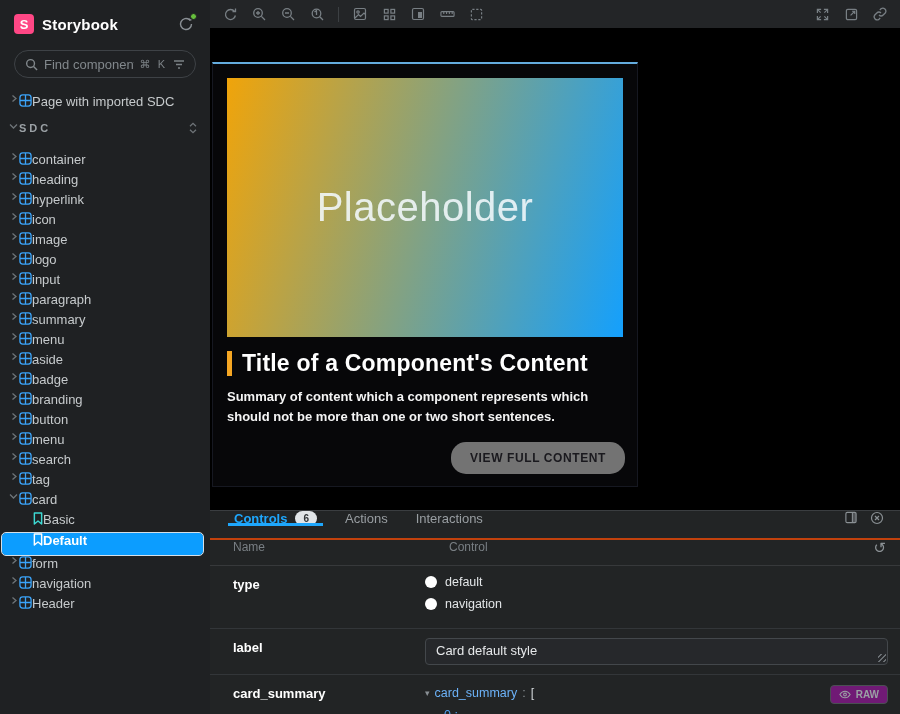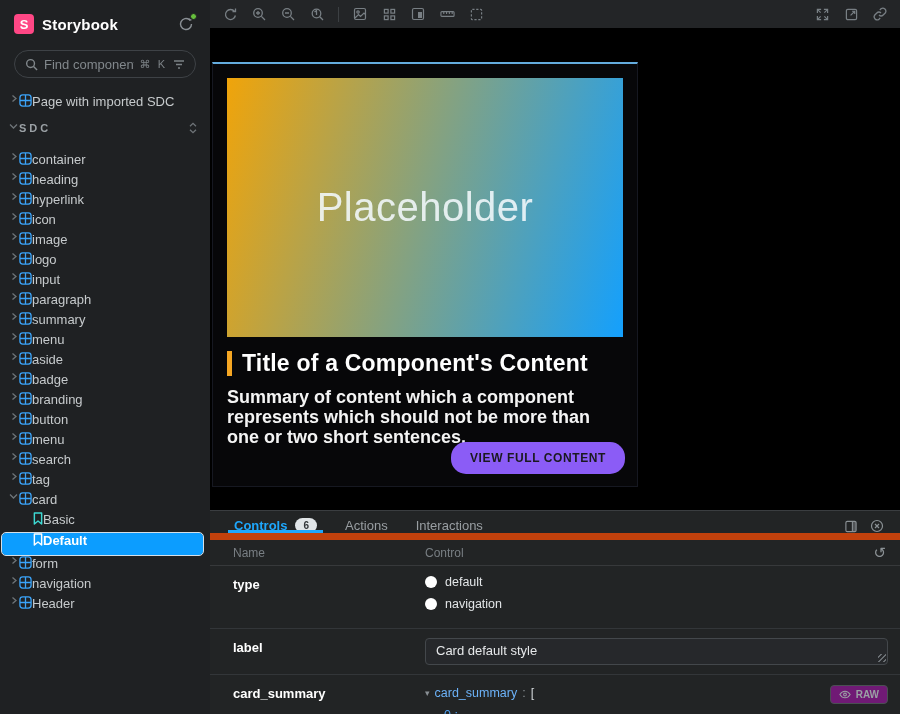--- a/index.html
+++ b/index.html
@@ -47,39 +47,39 @@
 
   .canvas { flex:1; background:#000; position:relative; overflow:hidden; }
   .card { position:absolute; left:2px; top:34px; width:426px; height:425px; background:#070709;
           border:1px solid #161821; border-top:2px solid #64ACDE; padding:14px; }
   .card-img { height:259px; background:linear-gradient(106deg,#F0A40A 0%,#14A0FD 100%);
               display:flex; align-items:center; justify-content:center; }
   .card-img span { font-size:40px; font-weight:300; color:rgba(242,248,252,.88); letter-spacing:.5px; }
   .card-titlebox { display:flex; align-items:center; gap:10px; margin-top:13px; }
   .card-bar { width:5px; height:25px; background:#F5A623; flex:none; }
   .card-title { font-size:23px; color:#fff; font-weight:bold; letter-spacing:.2px; white-space:nowrap; }
-  .card-sum { margin-top:10px; font-size:18px; line-height:20px; color:#f4f4f4; max-width:398px; font-weight:bold; }
-  .card-btn { position:absolute; right:12px; bottom:12px; background:#8b5cf6; color:#1A191E;
+  .card-sum { margin-top:10px; font-size:13px; line-height:20px; color:#f4f4f4; max-width:398px; font-weight:bold; }
+  .card-btn { position:absolute; right:12px; bottom:12px; background:#737373; color:#1A191E;
               font-family:inherit; font-weight:bold; font-size:12px; letter-spacing:.6px;
               border:0; border-radius:15px; padding:9px 19px; cursor:pointer; }
 
   
   .panel { height:204px; background:#222425; border-top:1px solid #3a3d40; display:flex;
            flex-direction:column; flex:none; }
-  .tabs { height:29px; display:flex; align-items:flex-end; padding:0 10px; border-bottom:7px solid #c2410c; flex:none; }
+  .tabs { height:29px; display:flex; align-items:flex-start; padding:0 10px; border-bottom:2px solid #c2410c; flex:none; }
   .tab { display:flex; align-items:center; gap:8px; padding:0 14px; font-size:13px; color:#999ea2;
          position:relative; cursor:pointer; }
   .tab.active { color:#1EA7FD; font-weight:bold; }
   .tab.active::after { content:""; position:absolute; left:8px; right:8px; bottom:0; height:3px; background:#1EA7FD; }
   .badge { background:#E1E5E8; color:#33373a; font-size:10px; font-weight:bold; border-radius:9px; padding:2px 8px; }
   .tabs .spacer { flex:1; }
   .tabicon { display:flex; align-items:center; color:#8b9195; padding:0 6px; cursor:pointer; }
 
-  .thead { display:flex; height:26px; align-items:center; color:#797f84; font-size:12px;
-           border-bottom:1px solid #37393b; padding-left:23px; flex:none; }
+  .thead { display:flex; height:26px; align-items:flex-start; color:#797f84; font-size:12px;
+           border-bottom:1px solid #37393b; padding-left:23px; flex:none;gap:24px; }
   .col-name { width:192px; flex:none; }
   .col-control { flex:1; }
   .undo { margin-right:14px; color:#8b9195; font-size:15px; cursor:pointer; line-height:1; }
 
   .trow { display:flex; border-bottom:1px solid #333639; padding:9px 7px 9px 23px; position:relative; }
   .rname { width:192px; flex:none; font-size:13px; font-weight:bold; color:#fff; padding-top:2px; }
   .rctrl { flex:1; }
   .radio-line { display:flex; align-items:center; gap:8px; margin-bottom:8px; }
   .radio-dot { width:12px; height:12px; border-radius:50%; background:#fff; flex:none; cursor:pointer; }
   .radio-lbl { font-size:12.5px; color:#e2e5e7; }

